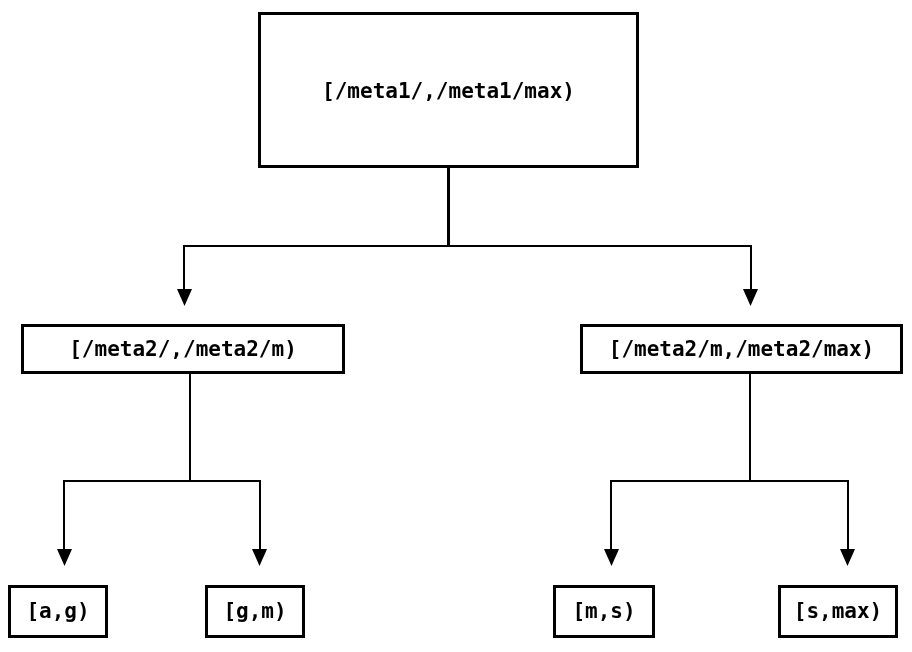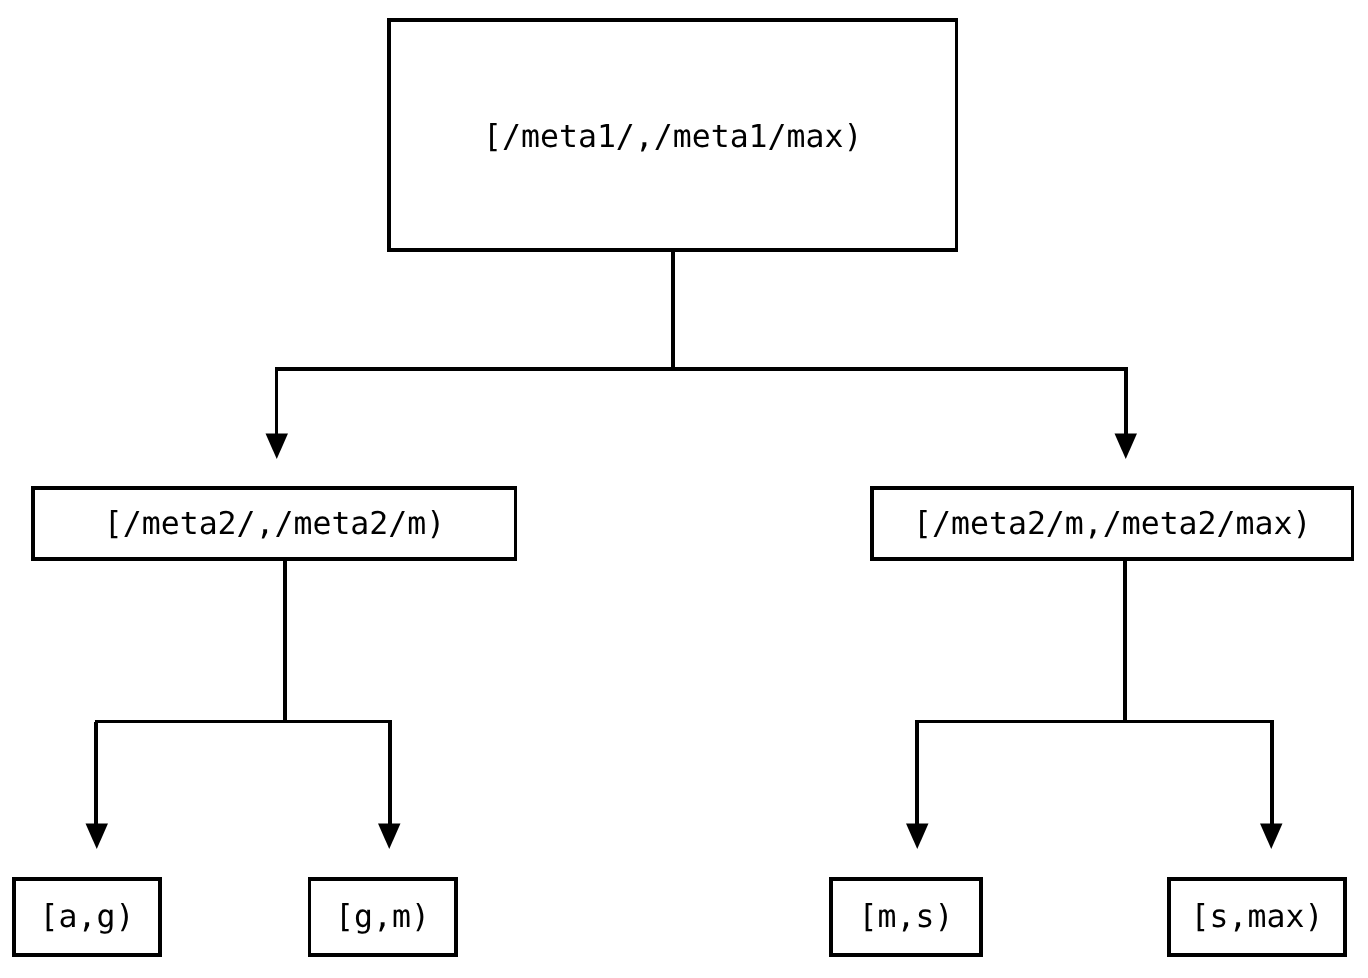--- a/index.html
+++ b/index.html
@@ -12,20 +12,21 @@
     width: 912px;
     height: 652px;
     overflow: hidden;
     font-family: "DejaVu Sans Mono", "Liberation Mono", monospace;
   }
   #diagram-root {
     position: relative;
     width: 912px;
     height: 652px;
     background: #ffffff;
+    font-weight: bold;
   }
   #tree-svg {
     display: block;
     width: 912px;
     height: 652px;
   }
   .node-box {
     fill: #ffffff;
     stroke: #000000;
     stroke-width: 2.6;

